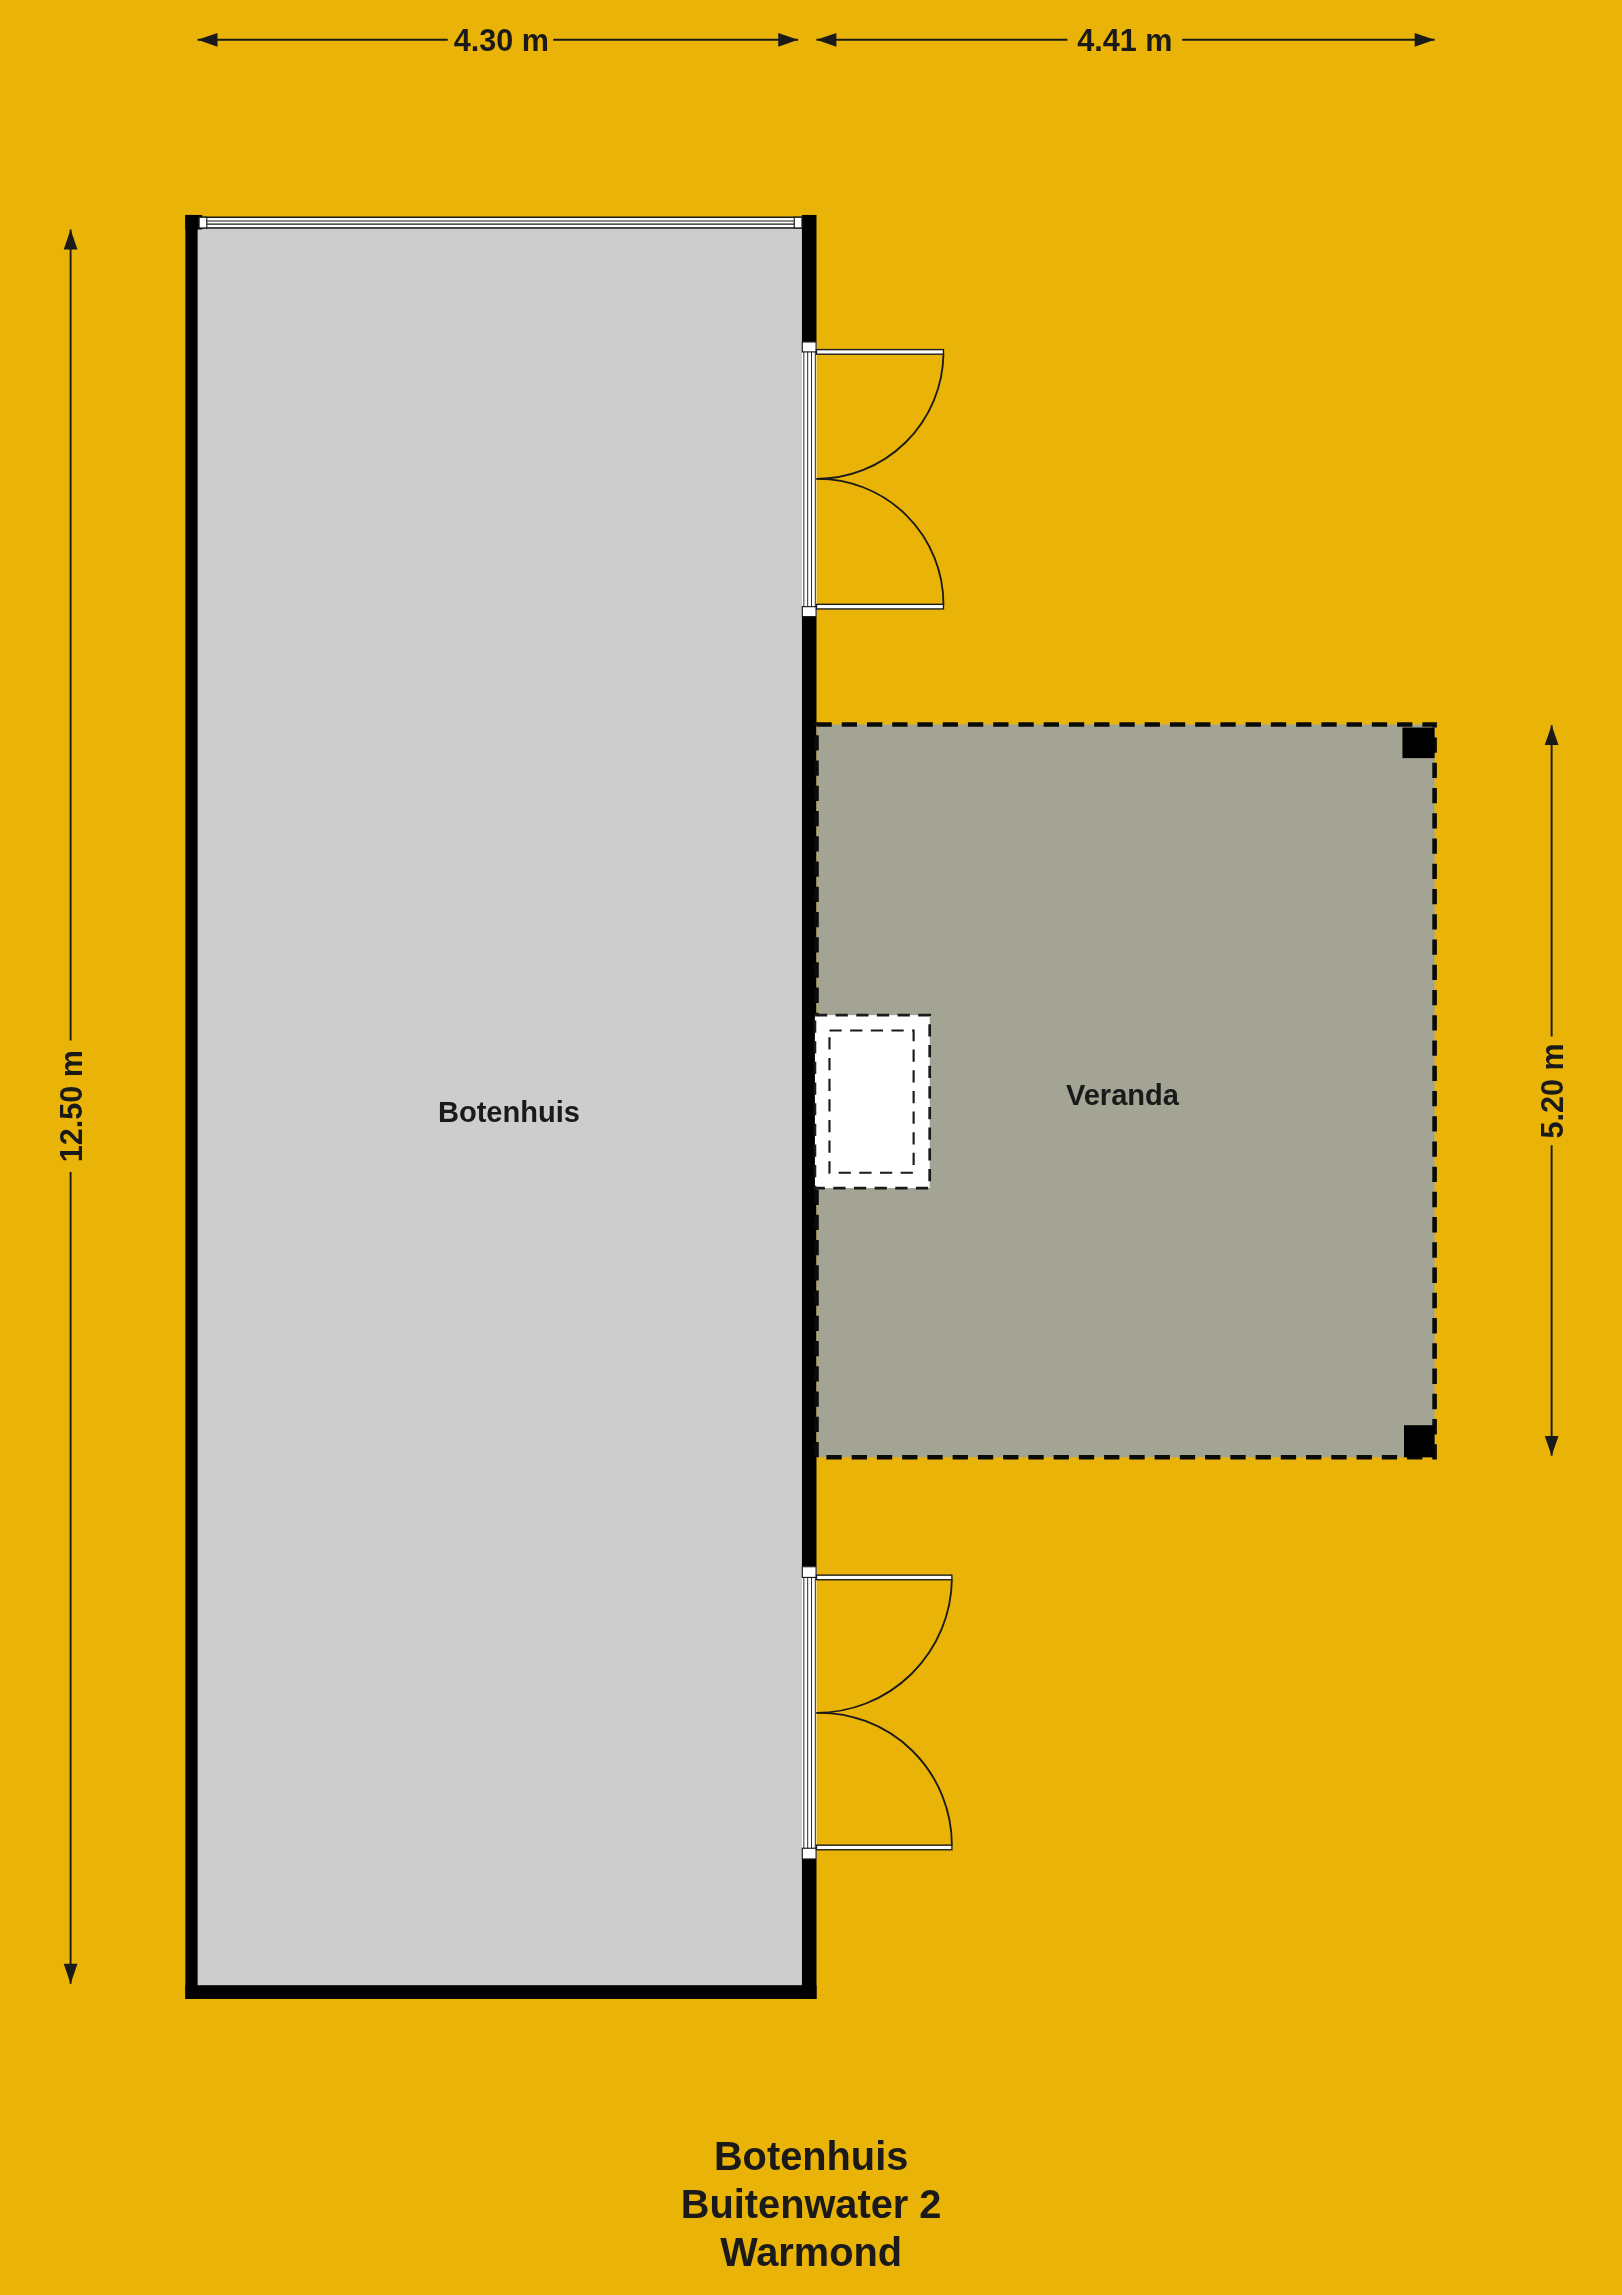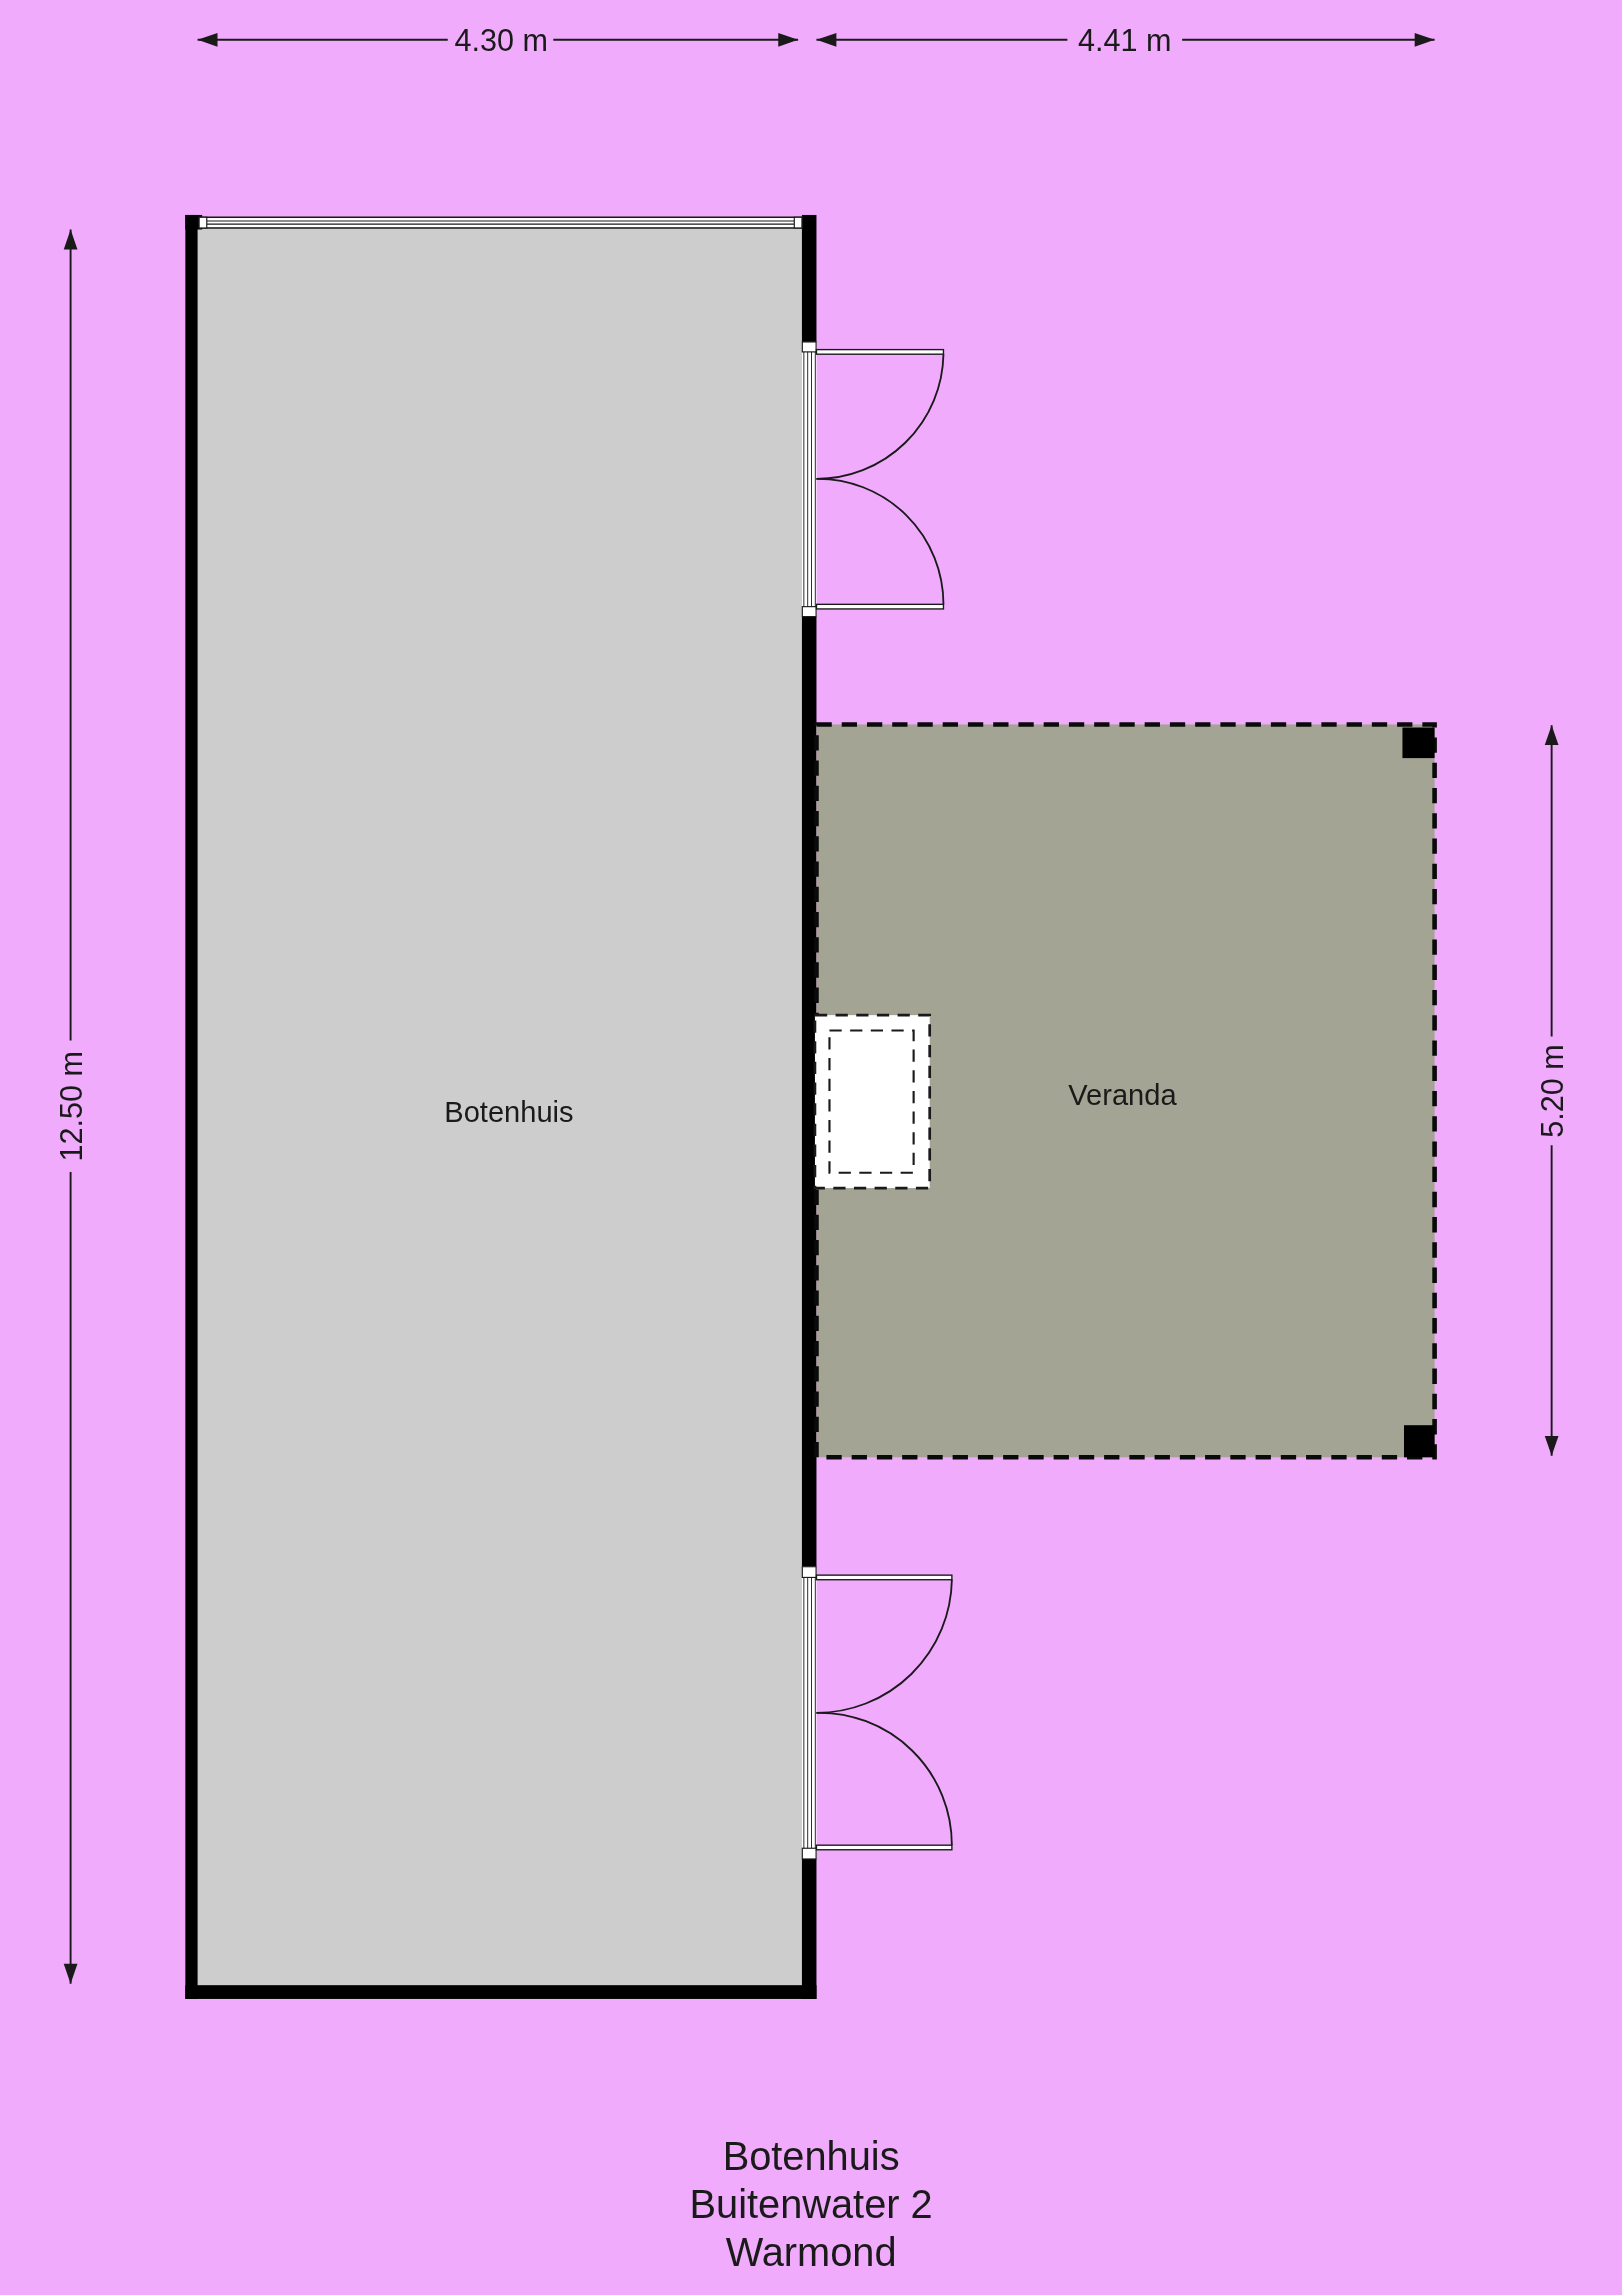--- a/index.html
+++ b/index.html
@@ -5,22 +5,23 @@
   html, body {
     margin: 0;
     padding: 0;
     background: #ffffff;
     font-family: "Liberation Sans", sans-serif;
   }
   #stage {
     position: relative;
     width: 1623px;
     height: 2295px;
-    background: #f0abfc;
+    background: #eab308;
     overflow: hidden;
+    font-weight: bold;
   }
   svg { display: block; }
   text {
     font-family: "Liberation Sans", sans-serif;
     fill: #1a1a1a;
   }
   .dim-label { font-size: 40px; }
   .room-label { font-size: 38px; }
   .footer-label { font-size: 52px; }
 </style>

